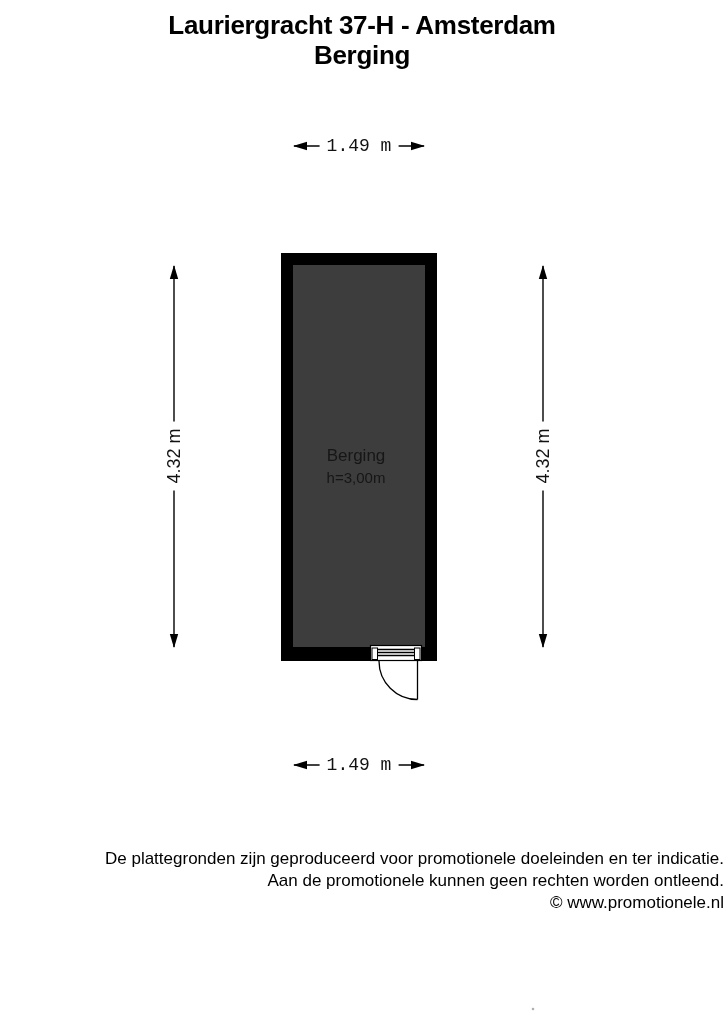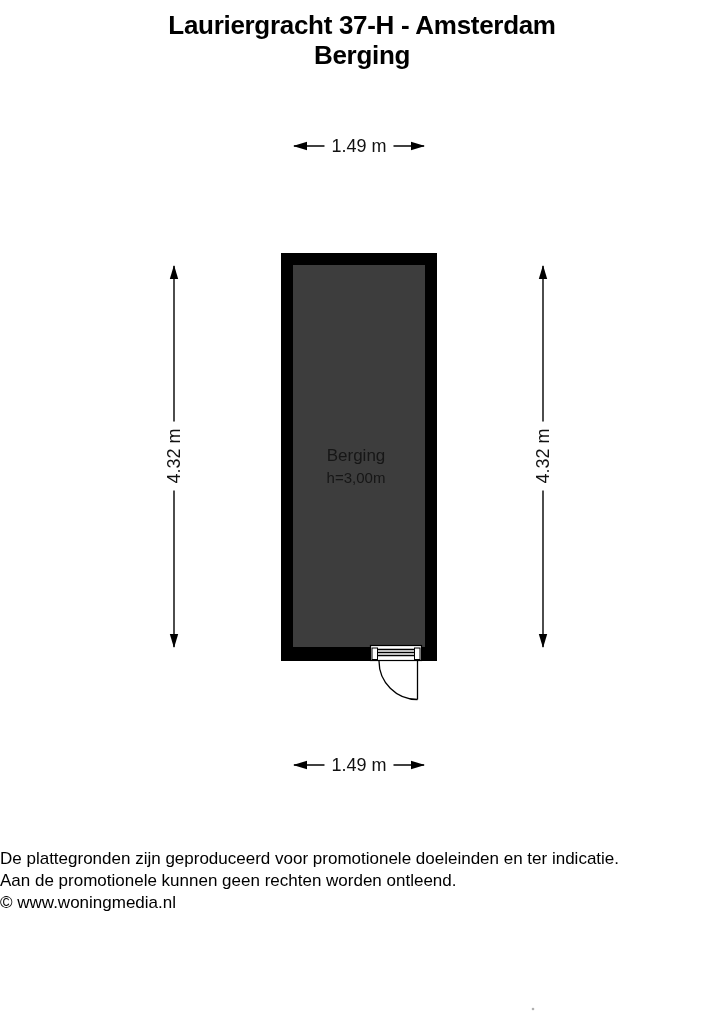--- a/index.html
+++ b/index.html
@@ -54,32 +54,32 @@
     height: 1024px;
   }
   .dim-label {
     position: absolute;
     background: #ffffff;
     color: #111111;
     font-size: 18px;
     padding: 0 7px;
     white-space: nowrap;
   }
-  .dim-h { transform: translate(-50%, -50%); }
+  .dim-h { transform: translate(-50%, -50%); font-family: Liberation Mono, monospace; }
   .dim-v { transform: translate(-50%, -50%) rotate(-90deg); }
   .dim-top    { left: 359px; top: 146px; }
   .dim-bottom { left: 359px; top: 765px; }
   .dim-left   { left: 174px; top: 456px; }
   .dim-right  { left: 543px; top: 456px; }
   .footer-block {
     position: absolute;
     top: 848px;
     left: 0;
     width: 100%;
-    text-align: left;
+    text-align: right;
     color: #000000;
     font-size: 17px;
     line-height: 22px;
   }
   .arrow-line { stroke: #000000; stroke-width: 1.4; fill: none; }
   .arrow-head { fill: #000000; stroke: none; }
   .door-white { fill: #ffffff; stroke: #000000; stroke-width: 1.2; }
   .door-thin  { stroke: #000000; stroke-width: 1; fill: #ffffff; }
   .door-line  { stroke: #000000; stroke-width: 1.3; fill: none; }
 </style>
@@ -139,16 +139,16 @@
   <span class="dim-label dim-h dim-bottom">1.49 m</span>
   <span class="dim-label dim-v dim-left">4.32 m</span>
   <span class="dim-label dim-v dim-right">4.32 m</span>
 
   <span class="room-label room-name">Berging</span>
   <span class="room-label room-height">h=3,00m</span>
 
   <div class="footer-block">
     <div>De plattegronden zijn geproduceerd voor promotionele doeleinden en ter indicatie.</div>
     <div>Aan de promotionele kunnen geen rechten worden ontleend.</div>
-    <div>© www.woningmedia.nl</div>
+    <div>© www.promotionele.nl</div>
   </div>
 
 </div>
 
 </body></html>

